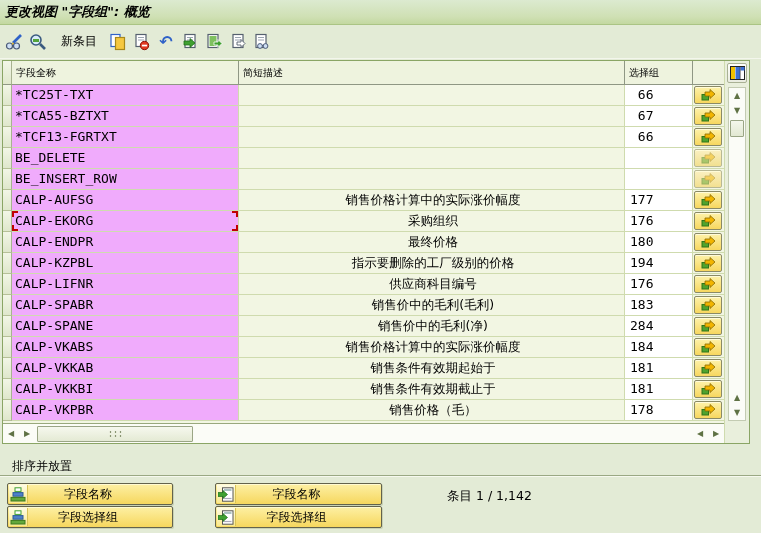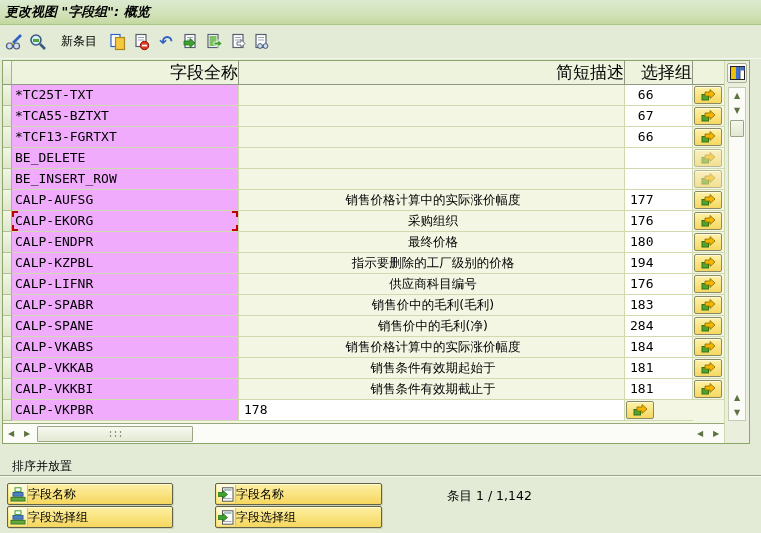--- a/index.html
+++ b/index.html
@@ -46,22 +46,22 @@
   }
   .grid-head, .grid-row {
     display:grid;
     grid-template-columns:9px 227px 386px 68px 31px;
   }
   .grid-head { height:24px; }
   .hcell {
     background:#eef3de;
     border-right:1px solid #8f9784;
     border-bottom:1px solid #8f9784;
-    font-size:17px; line-height:23px; padding-left:4px;
-    overflow:hidden; white-space:nowrap;text-align:right;
+    font-size:10px; line-height:23px; padding-left:4px;
+    overflow:hidden; white-space:nowrap;
   }
   .hcell.sel {
     background:linear-gradient(#f3f7e8,#e0e8cc);
     border-right:1px solid #a8b290; padding:0;
   }
   .hcell.btncol { border-right:none; }
 
   .tbody { position:relative; }
   .grid-row { height:21px; }
   .cell {
@@ -183,21 +183,21 @@
     border:1px solid #63634c; border-radius:2px;
     box-shadow:inset 0 1px 0 #fffad2, 1px 1px 0 #c9d2b4;
     display:flex; align-items:center; font-size:12px;
   }
   .sap-btn .ico {
     width:19px; height:18px; margin:1px 0 1px 1px;
     background:linear-gradient(#fefce4,#f9e98e);
     border-right:1px solid #d9c456;
     display:flex; align-items:center; justify-content:center;
   }
-  .sap-btn .lbl { flex:1; text-align:left; padding-right:24px; }
+  .sap-btn .lbl { flex:1; text-align:center; padding-right:24px; }
   .entry-info { position:absolute; left:447px; top:488px; font-size:12.5px; }
 </style>
 </head>
 <body>
 
 <div class="titlebar">更改视图 "字段组": 概览</div>
 
 <div class="toolbar">
   <div class="tb-btn">
     <svg width="19" height="18" viewBox="0 0 19 18">
@@ -504,20 +504,21 @@
           <rect x="1" y="5.5" width="6.5" height="5.5" fill="#4fa32e" stroke="#2f7518"></rect>
           <polygon points="4,3 9,3 9,0.5 14,5 9,9.5 9,7 4,7" fill="#f2b500" stroke="#8a6a00" stroke-width="0.8"></polygon>
         </svg>
       </div>
     </div>
   </div>
 
   <div class="grid-row">
     <div class="cell sel"></div>
     <div class="cell fname">CALP-VKPBR</div>
+    <div class="cell desc">销售价格（毛）</div>
     <div class="cell grp"><span>178</span></div>
     <div class="cell btnc">
       <div class="choose-btn">
         <svg width="15" height="12" viewBox="0 0 15 12">
           <rect x="1" y="5.5" width="6.5" height="5.5" fill="#4fa32e" stroke="#2f7518"></rect>
           <polygon points="4,3 9,3 9,0.5 14,5 9,9.5 9,7 4,7" fill="#f2b500" stroke="#8a6a00" stroke-width="0.8"></polygon>
         </svg>
       </div>
     </div>
   </div>

